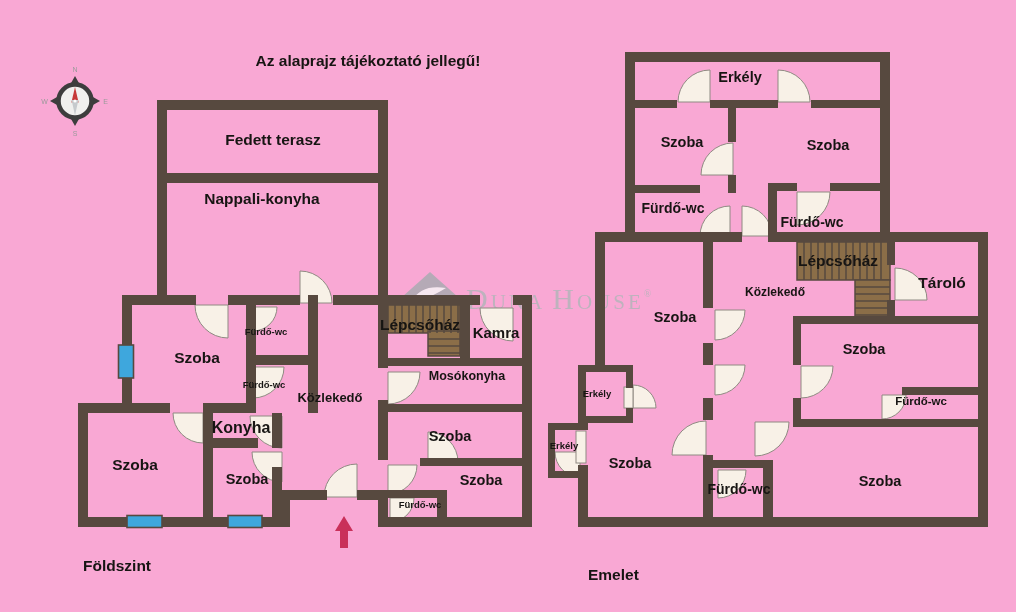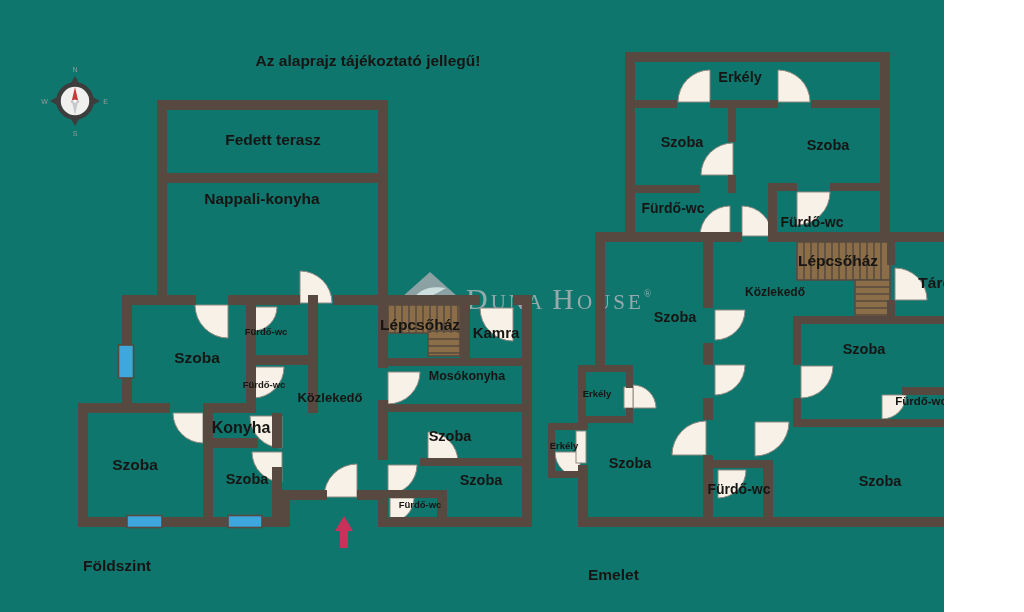--- a/index.html
+++ b/index.html
@@ -1,16 +1,16 @@
 <!DOCTYPE html>
 <html><head>
 <meta charset="utf-8">
 <style>
   html,body{margin:0;padding:0;background:#ffffff;}
-  .stage{position:relative;width:944px;height:612px;background:#0f766e;overflow:hidden;
+  .stage{position:relative;width:1016px;height:612px;background:#f9a8d4;overflow:hidden;
          font-family:"Liberation Sans",sans-serif;}
   svg{position:absolute;left:0;top:0;}
   svg text{font-family:"Liberation Sans",sans-serif;font-weight:700;fill:#171513;}
   .rl{text-anchor:middle;}
   .doors path, .leaf{stroke:#8f8a82;stroke-width:1;}
   .win rect{stroke:#57493f;stroke-width:1.6;}
   .stairlines{stroke:#57493f;stroke-width:1.5;fill:none;}
   .stairbox{stroke:#57493f;stroke-width:1.5;}
   .compass-ring{fill:#f0f0ee;stroke:#3d3d3d;stroke-width:4.5;}
   .compass-pt{fill:#3d3d3d;}

